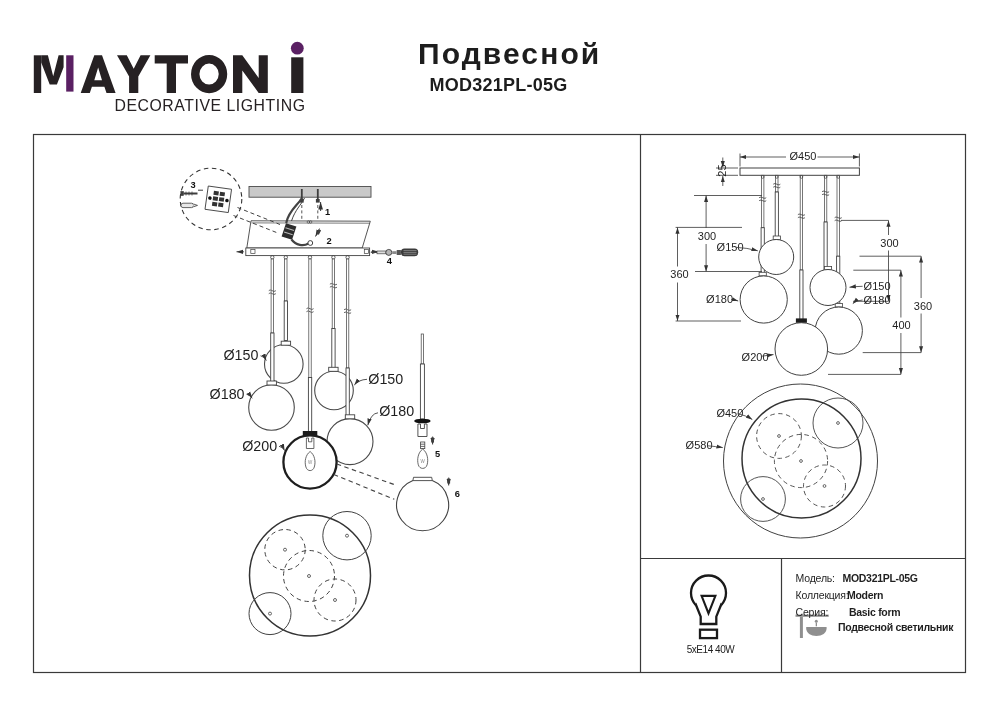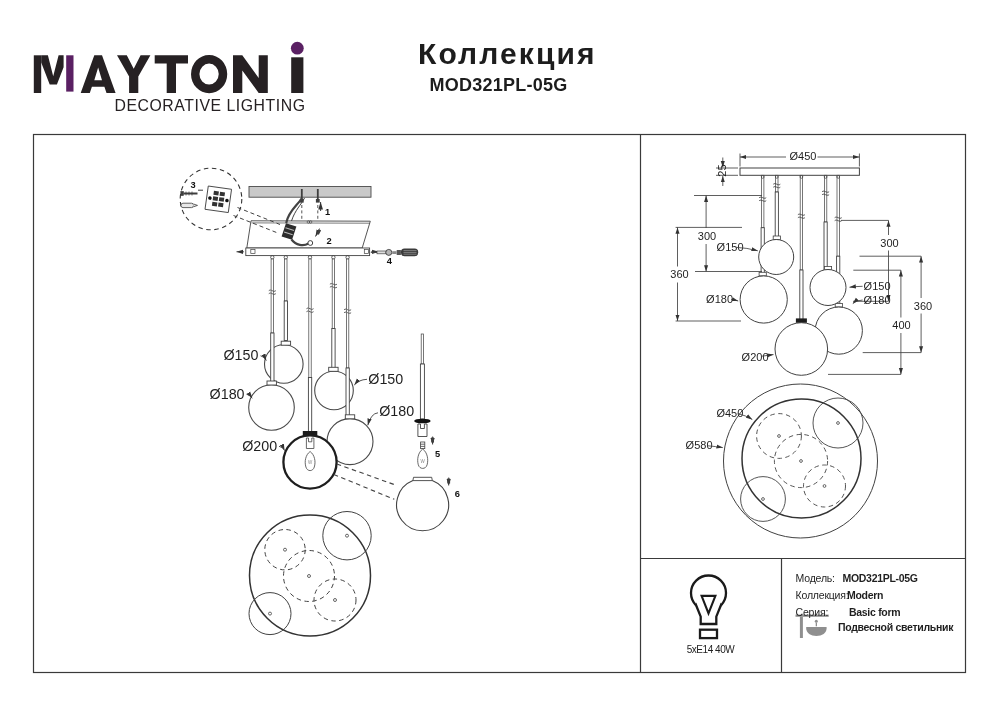--- a/index.html
+++ b/index.html
@@ -405,14 +405,14 @@
       <g font-weight="bold" letter-spacing="-0.3">
         <text x="842.5" y="582">MOD321PL-05G</text>
         <text x="847" y="599">Modern</text>
         <text x="849" y="616">Basic form</text>
         <text x="838" y="631">Подвесной светильник</text>
       </g>
     </g>
   </g>
 </svg>
 
-<div class="abs" id="title1" style="left:418px;top:37px;font-size:30px;font-weight:bold;letter-spacing:2.1px;color:#1d1d1d;">Коллекция</div>
+<div class="abs" id="title1" style="left:418px;top:37px;font-size:30px;font-weight:bold;letter-spacing:2.1px;color:#1d1d1d;">Подвесной</div>
 <div class="abs" id="title2" style="left:429.5px;top:74.6px;font-size:18px;font-weight:bold;letter-spacing:0.25px;color:#1d1d1d;">MOD321PL-05G</div>
 
 </body></html>

